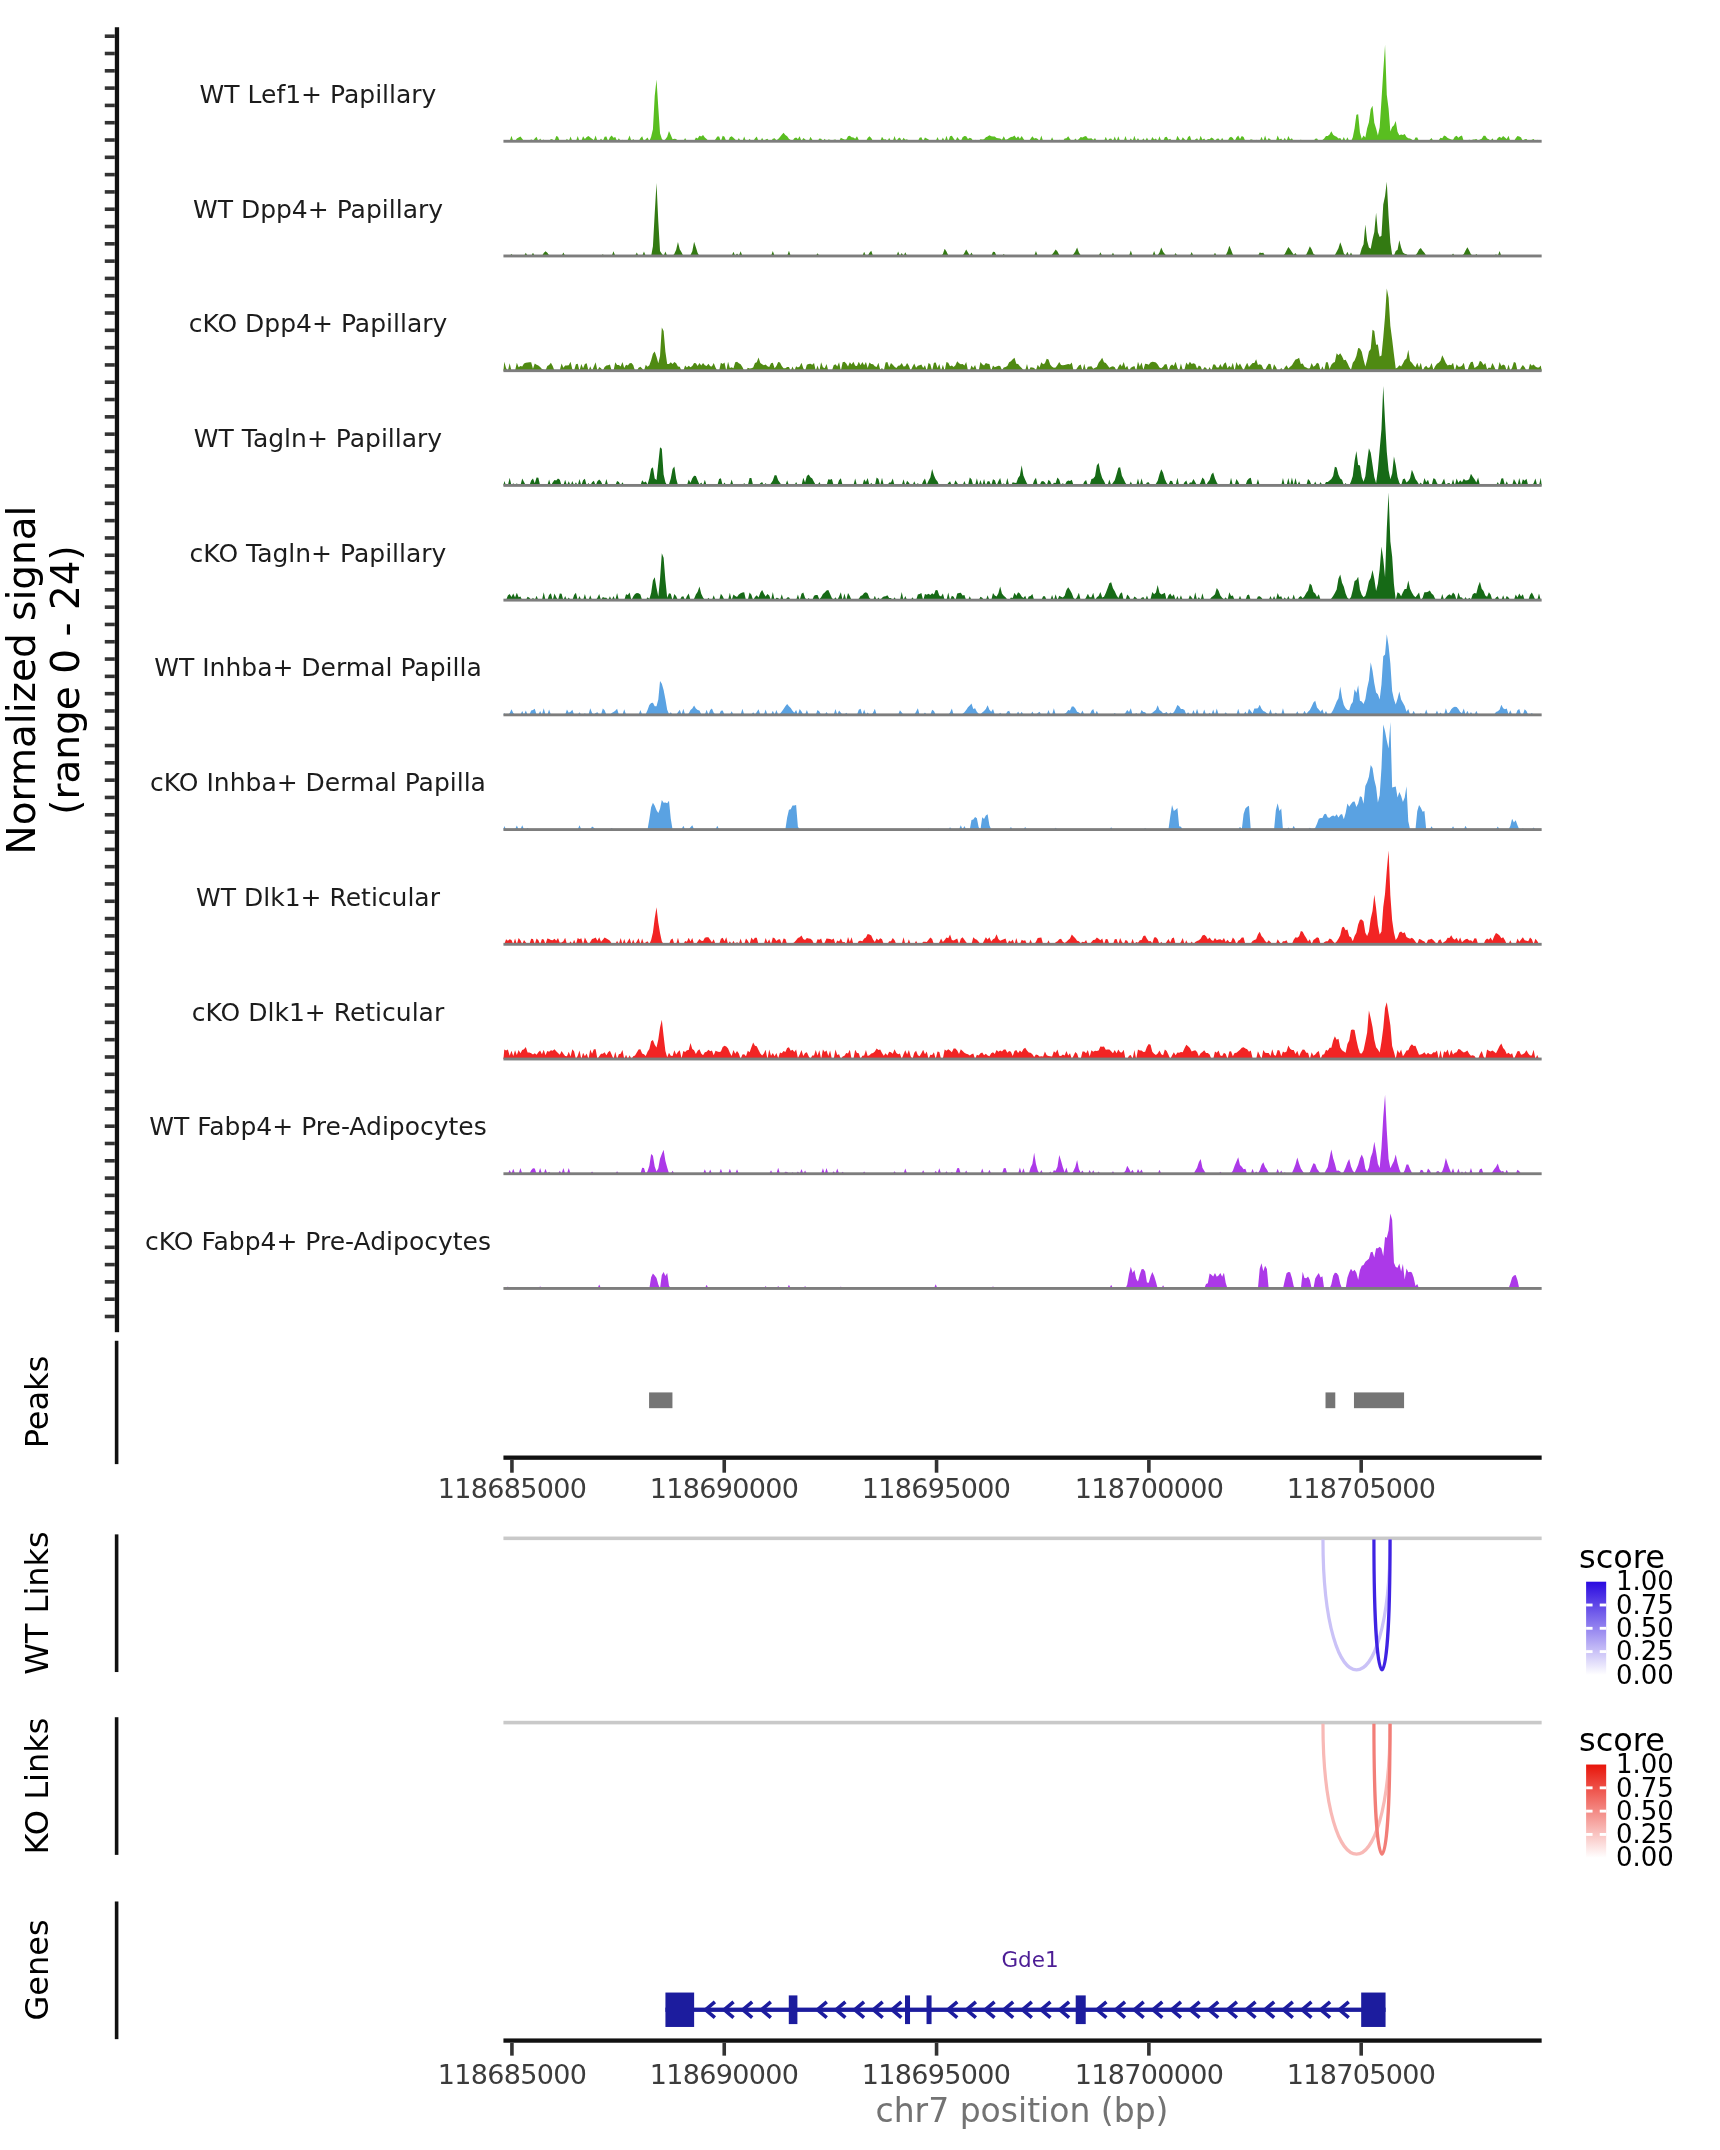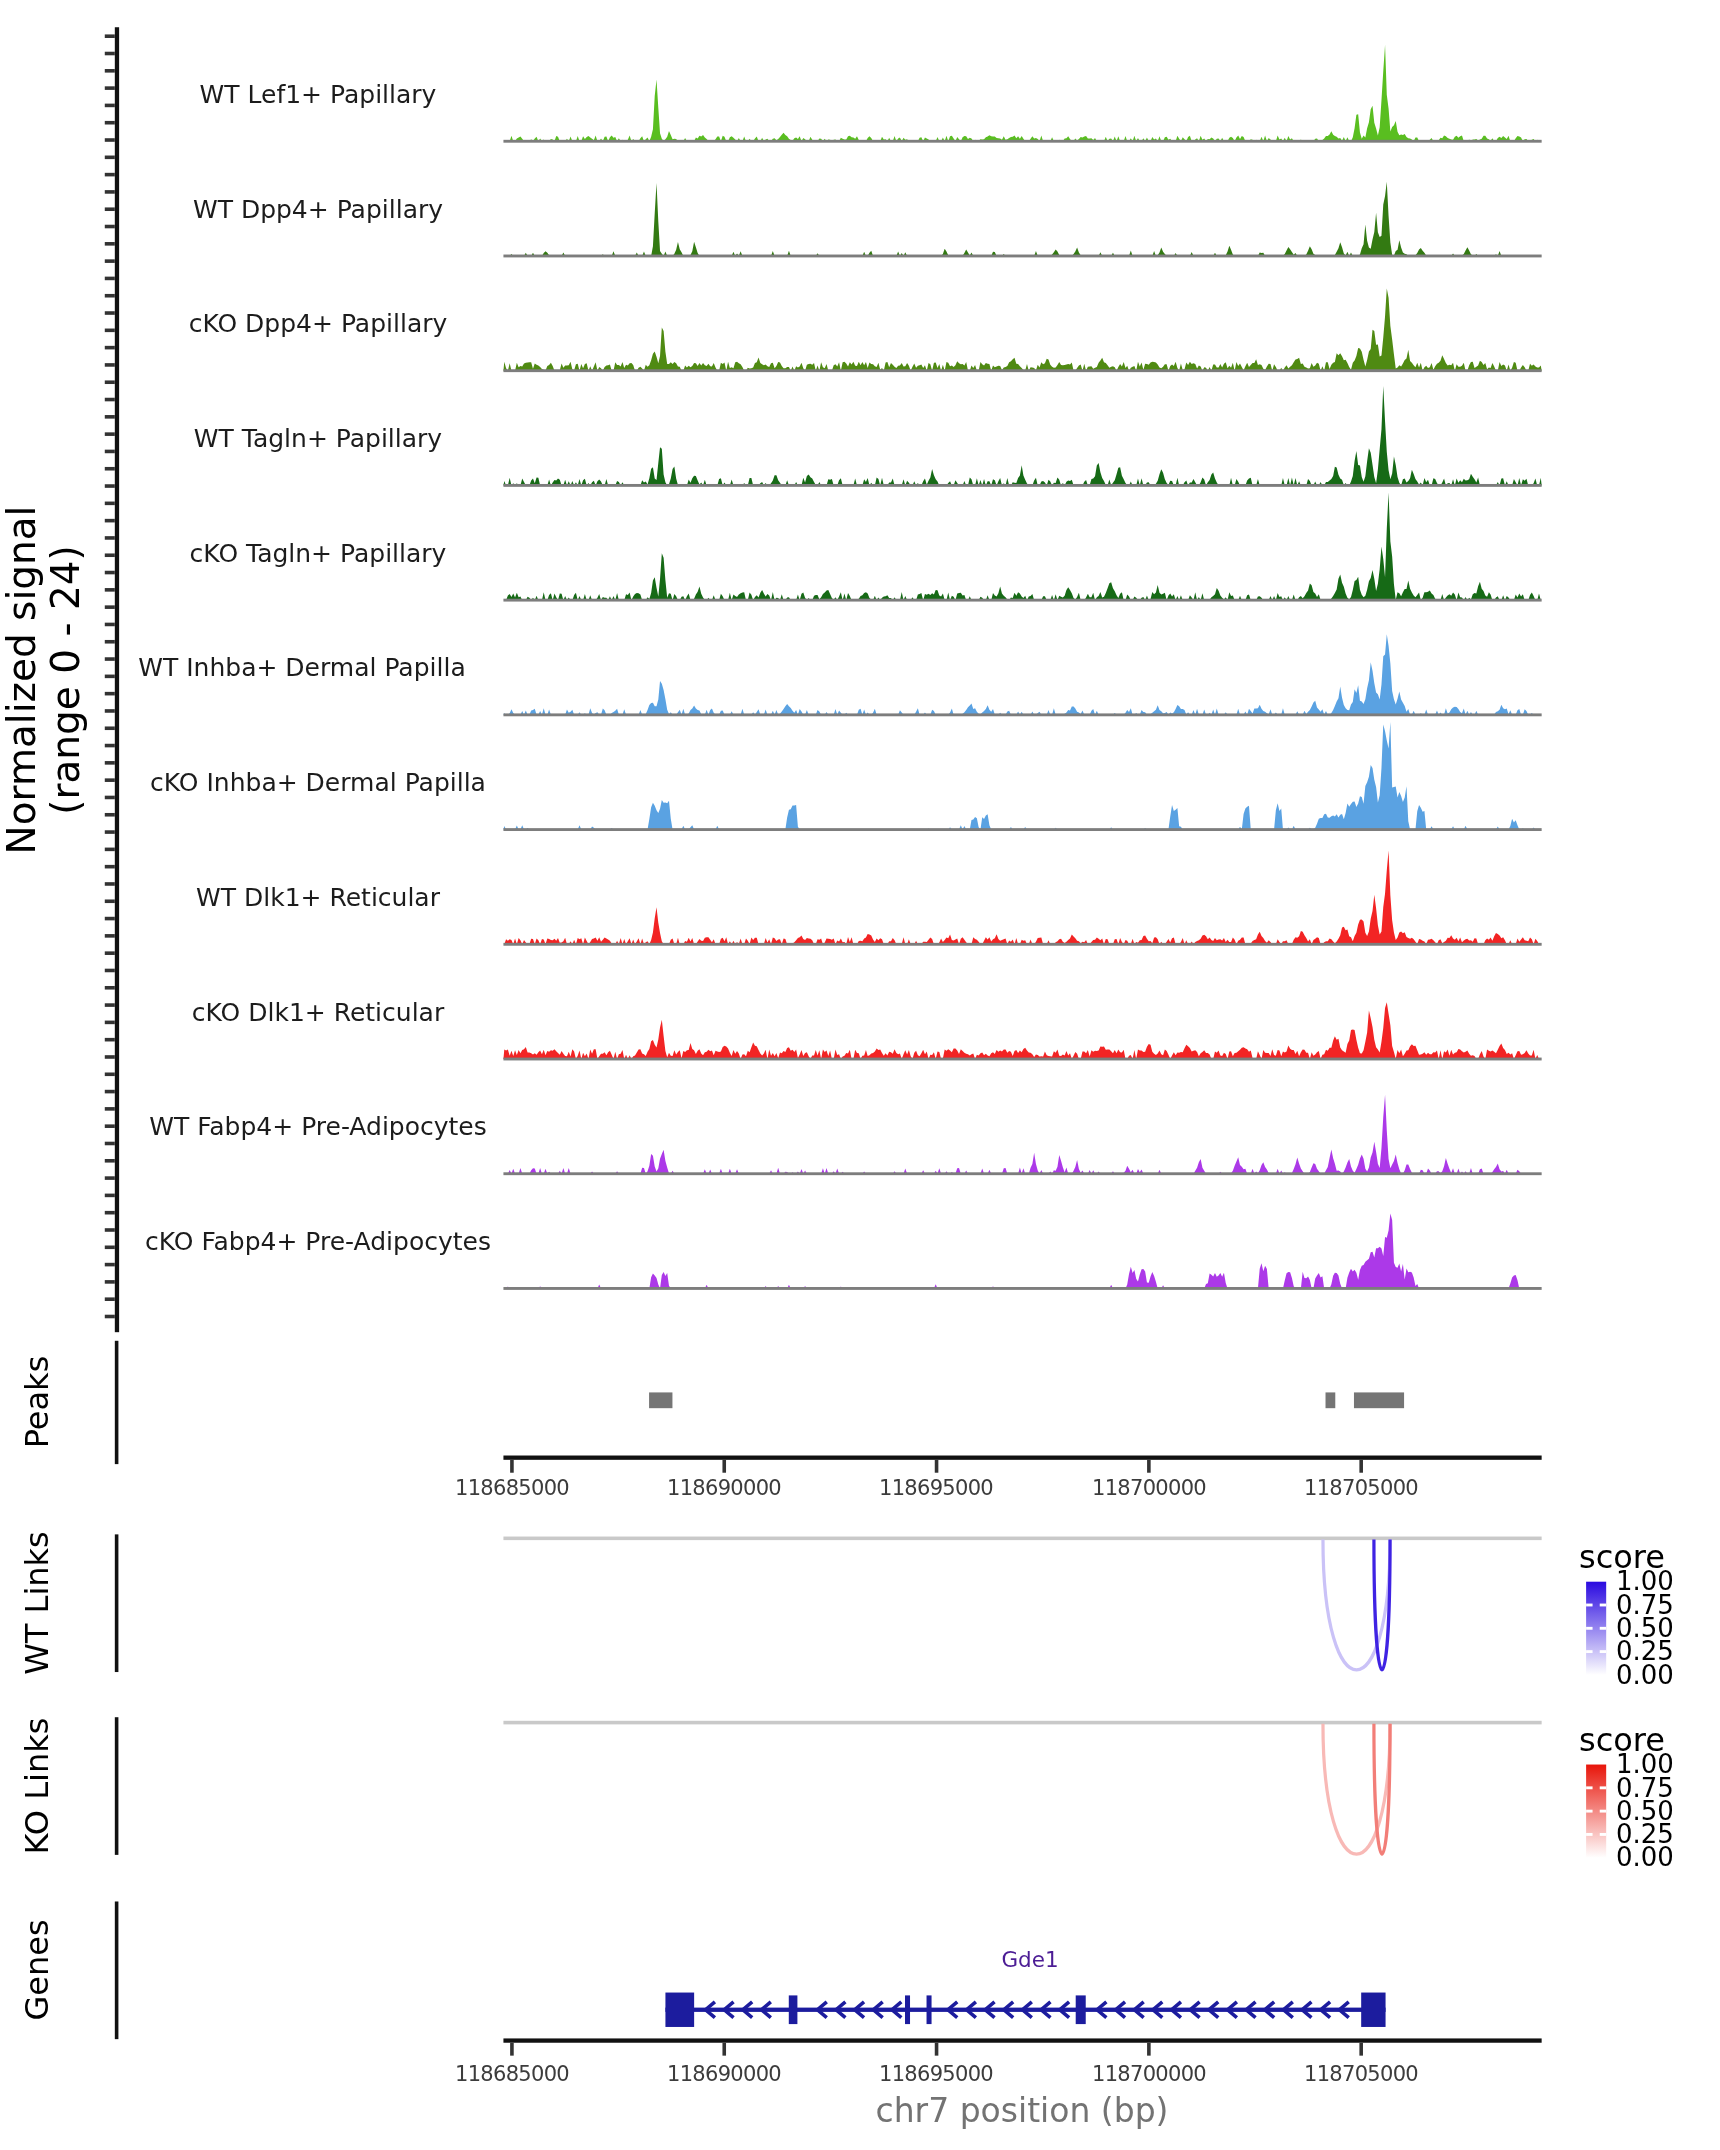--- a/index.html
+++ b/index.html
@@ -2,21 +2,21 @@
 <html style="font-size:11.5px"><head>
 <meta charset="utf-8">
 <style>
   html,body{margin:0;padding:0;background:#fff;}
   #stage{position:relative;width:1721px;height:2151px;background:#fff;
          font-family:"DejaVu Sans",sans-serif;overflow:hidden;}
   #gfx{position:absolute;left:0;top:0;}
   .lbl{position:absolute;transform:translate(-50%,-50%);white-space:nowrap;color:#1c1c1c;}
   .rot{transform:translate(-50%,-50%) rotate(-90deg);}
   .track-label{font-size:25px;color:#1c1c1c;}
-  .tick-num{font-size:21px;color:#3c3c3c;letter-spacing:-0.7px;}
+  .tick-num{font-size:27px;color:#3c3c3c;letter-spacing:-0.7px;}
   .section-label{font-size:32px;color:#000;}
   .ylab{font-size:39px;line-height:44px;text-align:center;color:#000;}
   .legend-title{font-size:32px;color:#000;}
   .legend-num{position:absolute;transform:translate(0,-50%);font-size:26px;color:#000;white-space:nowrap;}
   .gene-name{font-size:21.5px;color:#4c1d95;}
   .axis-title{font-size:33px;color:#737373;}
 </style>
 </head>
 <body>
 
@@ -223,21 +223,21 @@
   <div class="lbl legend-title" style="left:1622px;top:1557px;">score</div>
   <div class="lbl legend-title" style="left:1622px;top:1740px;">score</div>
 
   <div class="lbl gene-name" style="left:1030px;top:1959px;">Gde1</div>
   <div class="lbl axis-title" style="left:1022px;top:2110px;">chr7 position (bp)</div>
 <div class="lbl track-label" style="left: 318px; top: 94px;">WT Lef1+ Papillary</div>
     <div class="lbl track-label" style="left: 318px; top: 209px;">WT Dpp4+ Papillary</div>
     <div class="lbl track-label" style="left: 318px; top: 323px;">cKO Dpp4+ Papillary</div>
     <div class="lbl track-label" style="left: 318px; top: 438px;">WT Tagln+ Papillary</div>
     <div class="lbl track-label" style="left: 318px; top: 553px;">cKO Tagln+ Papillary</div>
-    <div class="lbl track-label" style="left: 302px; top: 667px;">WT Inhba+ Dermal Papilla</div>
+    <div class="lbl track-label" style="left: 318px; top: 667px;">WT Inhba+ Dermal Papilla</div>
     <div class="lbl track-label" style="left: 318px; top: 782px;">cKO Inhba+ Dermal Papilla</div>
     <div class="lbl track-label" style="left: 318px; top: 897px;">WT Dlk1+ Reticular</div>
     <div class="lbl track-label" style="left: 318px; top: 1012px; text-align: center;">cKO Dlk1+ Reticular</div>
     <div class="lbl track-label" style="left: 318px; top: 1126px;">WT Fabp4+ Pre-Adipocytes</div>
     <div class="lbl track-label" style="left: 318px; top: 1241px;">cKO Fabp4+ Pre-Adipocytes</div>
     <div class="lbl tick-num" style="left: 512px; top: 1488px;">118685000</div>
     <div class="lbl tick-num" style="left: 724px; top: 1488px;">118690000</div>
     <div class="lbl tick-num" style="left: 936px; top: 1488px;">118695000</div>
     <div class="lbl tick-num" style="left: 1149px; top: 1488px;">118700000</div>
     <div class="lbl tick-num" style="left: 1361px; top: 1488px;">118705000</div>

